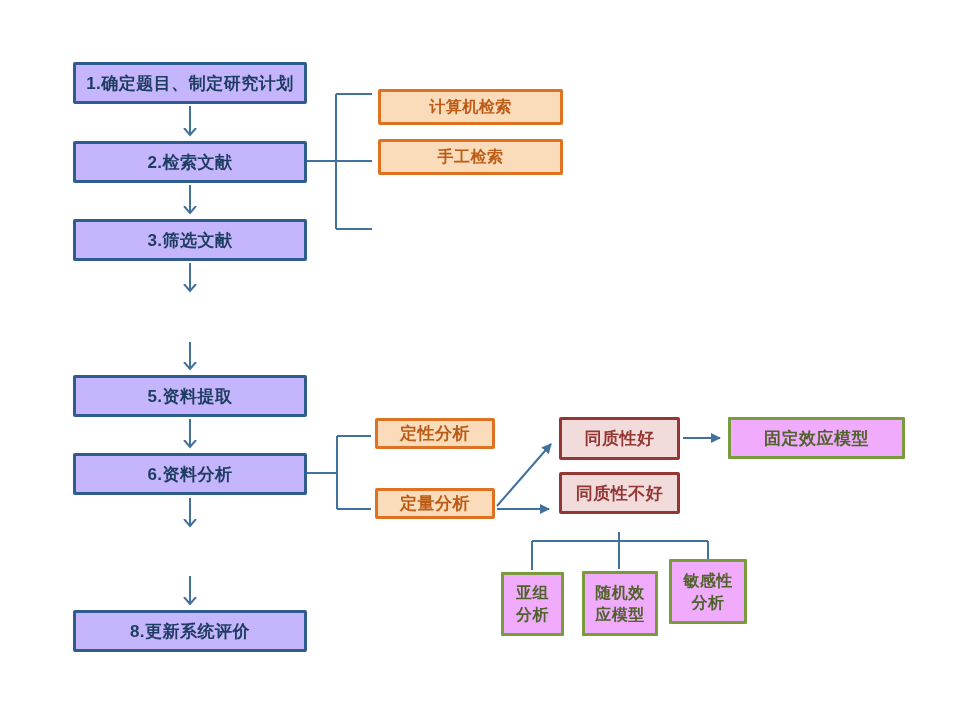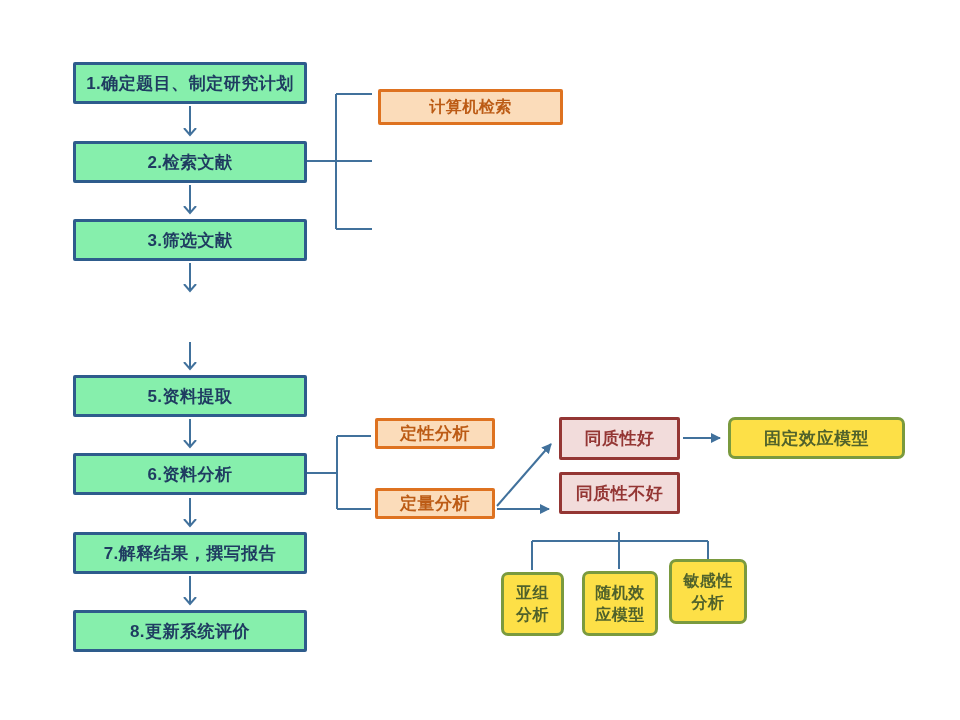--- a/index.html
+++ b/index.html
@@ -6,28 +6,28 @@
   #canvas{
     position:relative;width:960px;height:720px;background:#ffffff;overflow:hidden;
     font-family:"Liberation Sans","DejaVu Sans",sans-serif;
   }
   #connectors{position:absolute;left:0;top:0;width:960px;height:720px;}
   .box{
     position:absolute;box-sizing:border-box;display:flex;align-items:center;justify-content:center;
     font-weight:bold;text-align:center;border-style:solid;border-width:3px;border-radius:2px;
     letter-spacing:0.5px;
   }
-  .blue{background:#86efac;border-color:#2E5C8C;color:#1F3C61;font-size:17px;
+  .blue{background:#c4b5fd;border-color:#2E5C8C;color:#1F3C61;font-size:17px;
         left:73px;width:234px;height:42px;}
   .orange{background:#FBDCBA;border-color:#DE7220;color:#BC5B15;font-size:16px;}
   .search{left:378px;width:185px;height:36px;}
   .analysis{left:375px;width:120px;height:31px;font-size:17px;}
   .red{background:#F2DCDB;border-color:#943634;color:#943634;font-size:17px;
        left:559px;width:121px;height:43px;}
-  .green{background:#fde047;border-color:#7A9A3E;color:#50622B;font-size:16px;border-radius:7px;}
+  .green{background:#f0abfc;border-color:#7A9A3E;color:#50622B;font-size:16px;border-radius:1px;}
   .leaf{white-space:pre-line;line-height:1.35;font-family:Liberation Serif, serif;}
 </style>
 </head>
 <body>
 
 <div id="canvas">
 
   <svg id="connectors" viewBox="0 0 960 720" xmlns="http://www.w3.org/2000/svg">
     <defs>
       <marker id="chev" markerWidth="14" markerHeight="14" refX="7" refY="7" orient="auto" markerUnits="userSpaceOnUse">
@@ -56,24 +56,24 @@
 
       <path d="M619,532 V541 M532,541 H708 M532,541 V570 M619,541 V569 M708,541 V569"></path>
     </g>
   </svg>
 
   <div class="box blue" style="top:62px">1.确定题目、制定研究计划</div>
   <div class="box blue" style="top:141px">2.检索文献</div>
   <div class="box blue" style="top:219px">3.筛选文献</div>
   <div class="box blue" style="top:375px">5.资料提取</div>
   <div class="box blue" style="top:453px">6.资料分析</div>
-  <div class="box blue" style="top:532px">7.解释结果，撰写报告</div>
   <div class="box blue" style="top:610px">8.更新系统评价</div>
 
   <div class="box orange search" style="top:89px">计算机检索</div>
+  <div class="box orange search" style="top:139px">手工检索</div>
 
   <div class="box orange analysis" style="top:418px">定性分析</div>
   <div class="box red" style="top:417px">同质性好</div>
 
   <div class="box orange analysis" style="top:488px">定量分析</div>
   <div class="box red" style="top:472px;height:42px">同质性不好</div>
 
   <div class="box green" style="left:728px;top:417px;width:177px;height:42px;font-size:17px">固定效应模型</div>
 
   <div class="box green leaf" style="left:501px;top:572px;width:63px;height:64px">亚组

